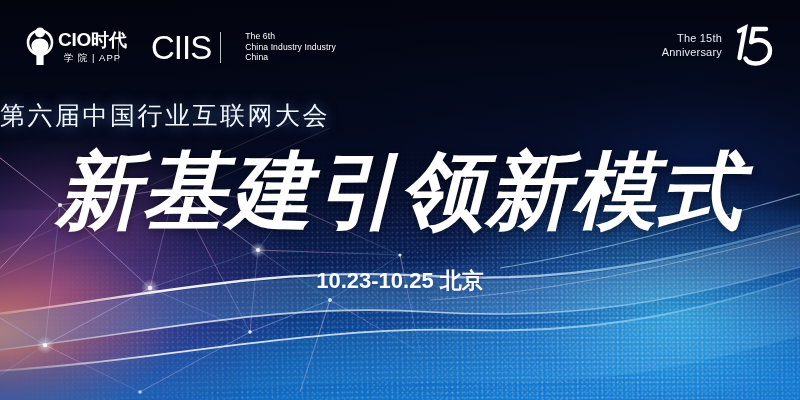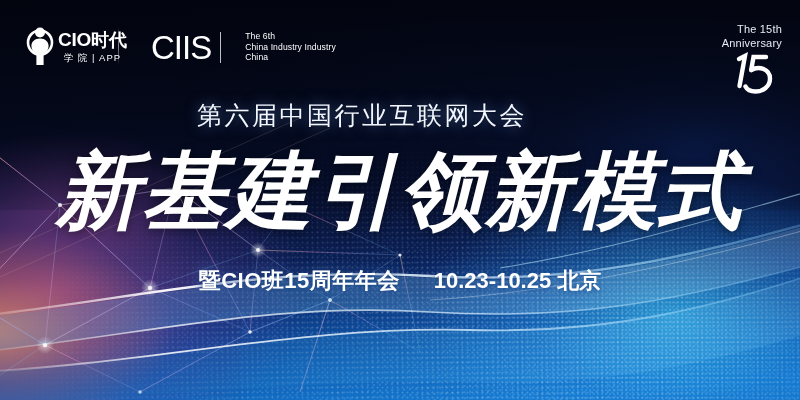--- a/index.html
+++ b/index.html
@@ -101,30 +101,30 @@
 
   .logo-ciis{ position:absolute; left:133px; top:27px; display:flex; align-items:center; height:40px; }
   .ciis-word{
     font-family:"Liberation Sans", sans-serif;
     font-size:33px; font-weight:300; color:#fff; letter-spacing:-1px;
     line-height:33px; white-space:nowrap;margin-left:18px;
   }
   .ciis-bar{ width:1px; height:31px; background:rgba(255,255,255,.75); margin:0 8px 0 9px; }
   .ciis-sub{ font-size:8.6px; color:#fff; line-height:10.6px; white-space:nowrap; letter-spacing:.1px;margin-left:16px; }
 
-  .anniv{ position:absolute; right:18px; top:22px; display:flex; align-items:center; height:46px;flex-direction:column; }
+  .anniv{ position:absolute; right:18px; top:22px; display:flex; align-items:center; height:46px; }
   .anniv-text{ text-align:right; font-size:11px; line-height:14px; color:#e8ecf6; letter-spacing:.2px; }
   .anniv-15{
     margin-left:4px; position:relative; width:56px; height:46px;
   }
 
   
   .subhead{
     position:absolute; left:0; top:99px; width:724px; z-index:30;
-    text-align:center;
+    text-align:left;
     font-size:25px; letter-spacing:2.5px; font-weight:500;
     color:#f2f6ff;
     text-shadow:0 0 14px rgba(120,170,255,.55), 0 1px 2px rgba(0,0,0,.55);
   }
 
   .calli{
     position:absolute; left:0; top:132px; width:800px; height:120px; z-index:30;
   }
   .calli-fallback{
     position:absolute; inset:0; display:flex; align-items:center; justify-content:center;
@@ -288,19 +288,18 @@
     </div>
   </div>
 
   <div class="subhead">第六届中国行业互联网大会</div>
 
   <div class="calli">
     <div class="calli-fallback">新基建引领新模式</div>
   </div>
 
   <div class="footline">
-    <div class="foot-item">暨CIO班15周年年会</div>
     <div class="foot-item foot-date">
       <span>10.23-10.25</span>&nbsp;<span>北京</span>
     </div>
   </div>
 
 </div>
 
 </body></html>

